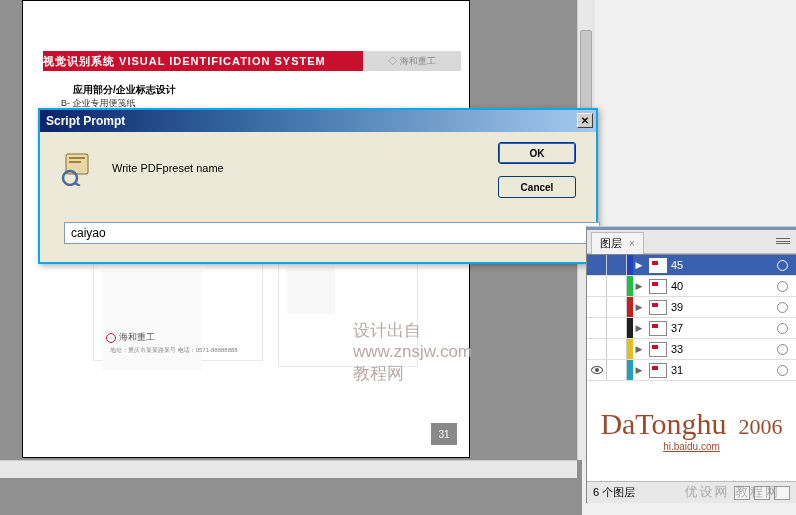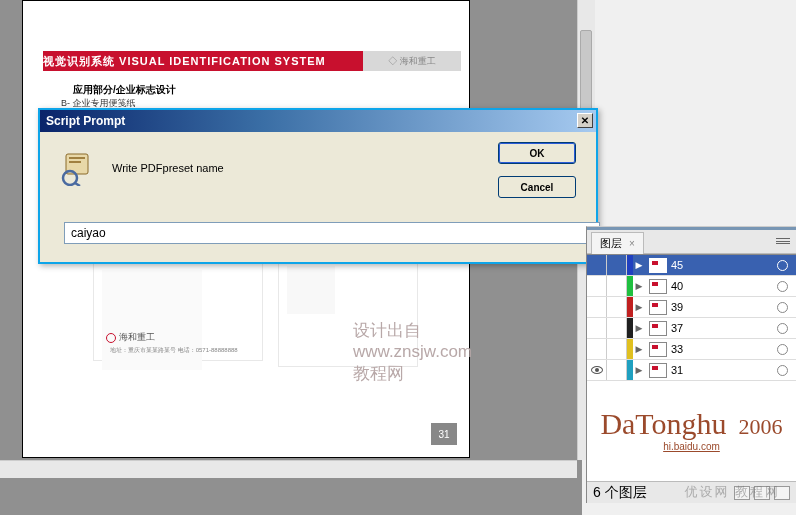--- a/index.html
+++ b/index.html
@@ -57,21 +57,21 @@
 .layer-thumb.sel-thumb { border-color: #fff; }
 .layer-thumb::after { content: ""; position: absolute; left: 2px; top: 2px; width: 6px; height: 4px; background: #c8102e; }
 .layer-name { flex: 1; }
 .layer-ring { width: 11px; height: 11px; border: 1.5px solid #888; border-radius: 50%; margin-right: 8px; }
 .layer-row.selected .layer-ring { border-color: #fff; }
 .eye-icon { width: 12px; height: 8px; border: 1px solid #555; border-radius: 50%; position: relative; }
 .eye-icon::after { content: ""; position: absolute; left: 3px; top: 1px; width: 4px; height: 4px; background: #555; border-radius: 50%; }
 .sig-area { height: 100px; background: #fff; display: flex; flex-direction: column; align-items: center; justify-content: center; }
 .sig { font-family: "Brush Script MT", cursive; font-size: 30px; color: #9b4a2c; line-height: 0.9; }
 .sig-sub { font-size: 10px; color: #9b4a2c; margin-top: 4px; text-decoration: underline; }
-.panel-status { height: 22px; border-top: 1px solid #bbb; display: flex; align-items: center; padding: 0 6px; font-size: 14px; background: #e8e8e8; gap: 22px; }
+.panel-status { height: 22px; border-top: 1px solid #bbb; display: flex; align-items: center; padding: 0 6px; font-size: 11px; background: #e8e8e8; gap: 22px; }
 .status-icons { display: flex; gap: 4px; margin-left: auto; }
 .status-icons span { width: 16px; height: 14px; border: 1px solid #999; background: #f4f4f4; }
 .bottom-watermark { position: absolute; right: 16px; bottom: 14px; font-size: 13px; color: rgba(120,120,120,0.55); letter-spacing: 2px; }
 </style>
 </head>
 <body>
 
 <div class="canvas-area">
   <div class="doc-page">
     <div class="red-bar">视觉识别系统  VISUAL IDENTIFICATION SYSTEM</div>

